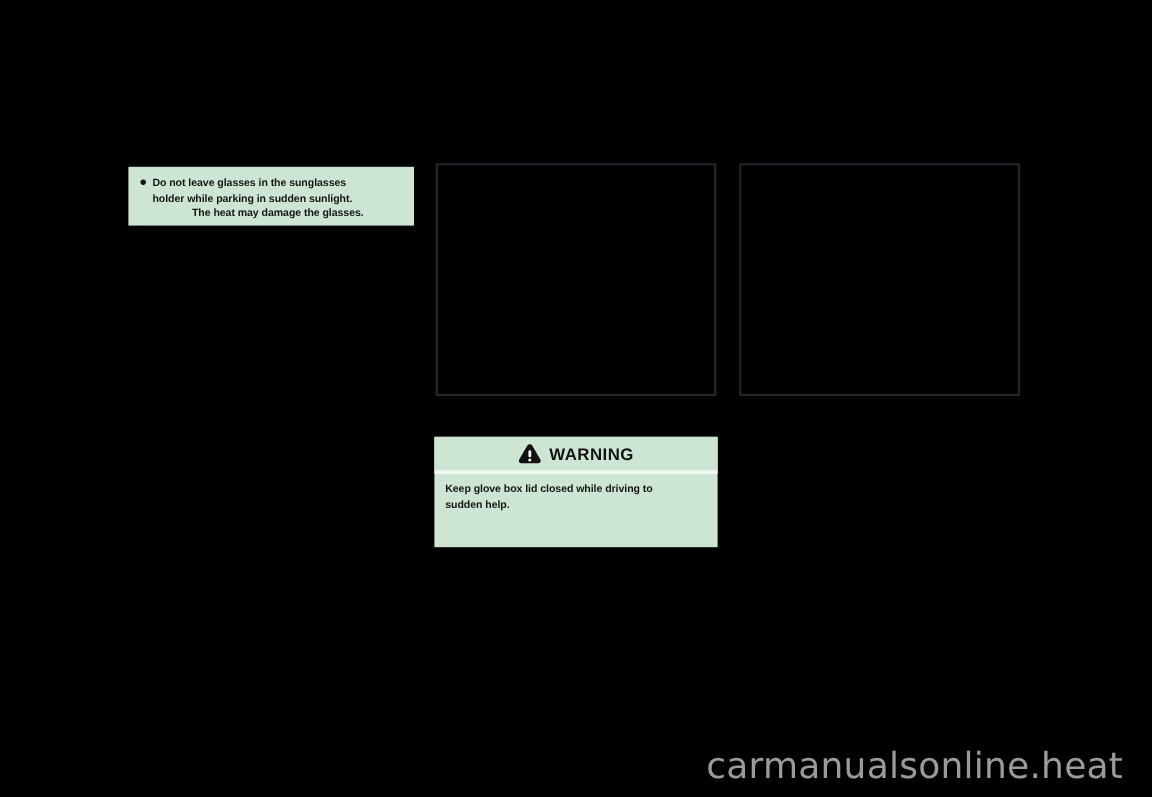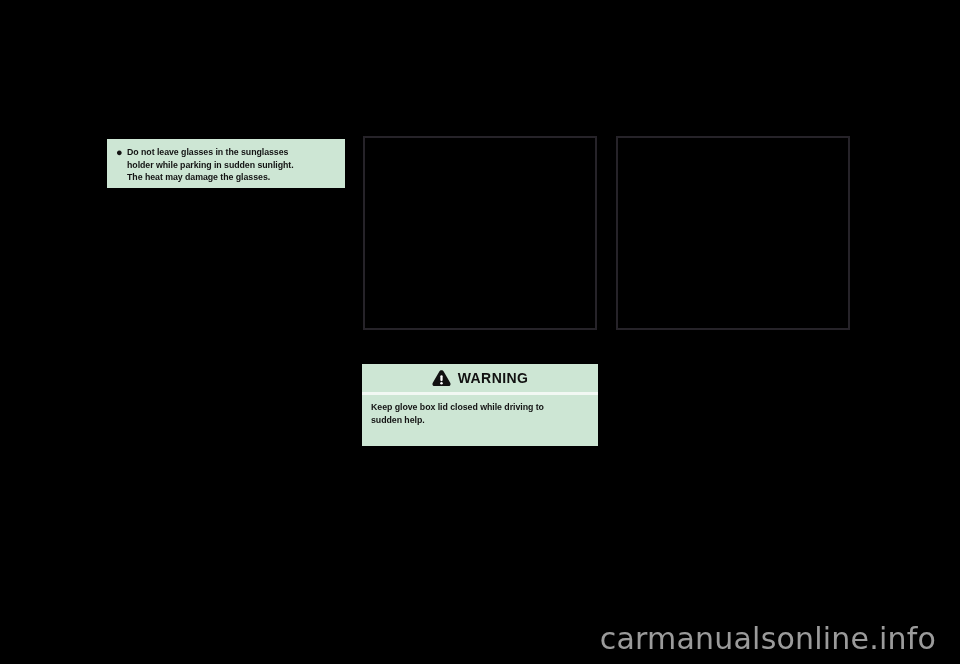--- a/index.html
+++ b/index.html
@@ -58,29 +58,29 @@
     flex: 1 1 auto;
     color: #141414;
     font-size: 8.8px;
     font-weight: bold;
     line-height: 12.6px;
     letter-spacing: -0.05px;
     text-align: justify;
     text-justify: inter-word;
   }
   .note-text .last {
-    text-align: left;
+    text-align: center;
   }
 
   
   .warning-box {
     left: 362px;
     top: 364px;
     width: 236px;
-    height: 82px;
+    height: 92px;
     padding: 0;
   }
 
   .warning-header {
     height: 28px;
     display: flex;
     align-items: center;
     justify-content: center;
     gap: 7px;
     background: #cde6d4;
@@ -196,15 +196,15 @@
       </svg>
       <span class="warning-title">WARNING</span>
     </div>
     <div class="warning-divider"></div>
     <div class="warning-body">
       <div>Keep glove box lid closed while driving to</div>
       <div class="last">sudden help.</div>
     </div>
   </div>
 
-  <div class="watermark">carmanualsonline.info</div>
+  <div class="watermark">carmanualsonline.heat</div>
 
 </div>
 
 </body></html>

